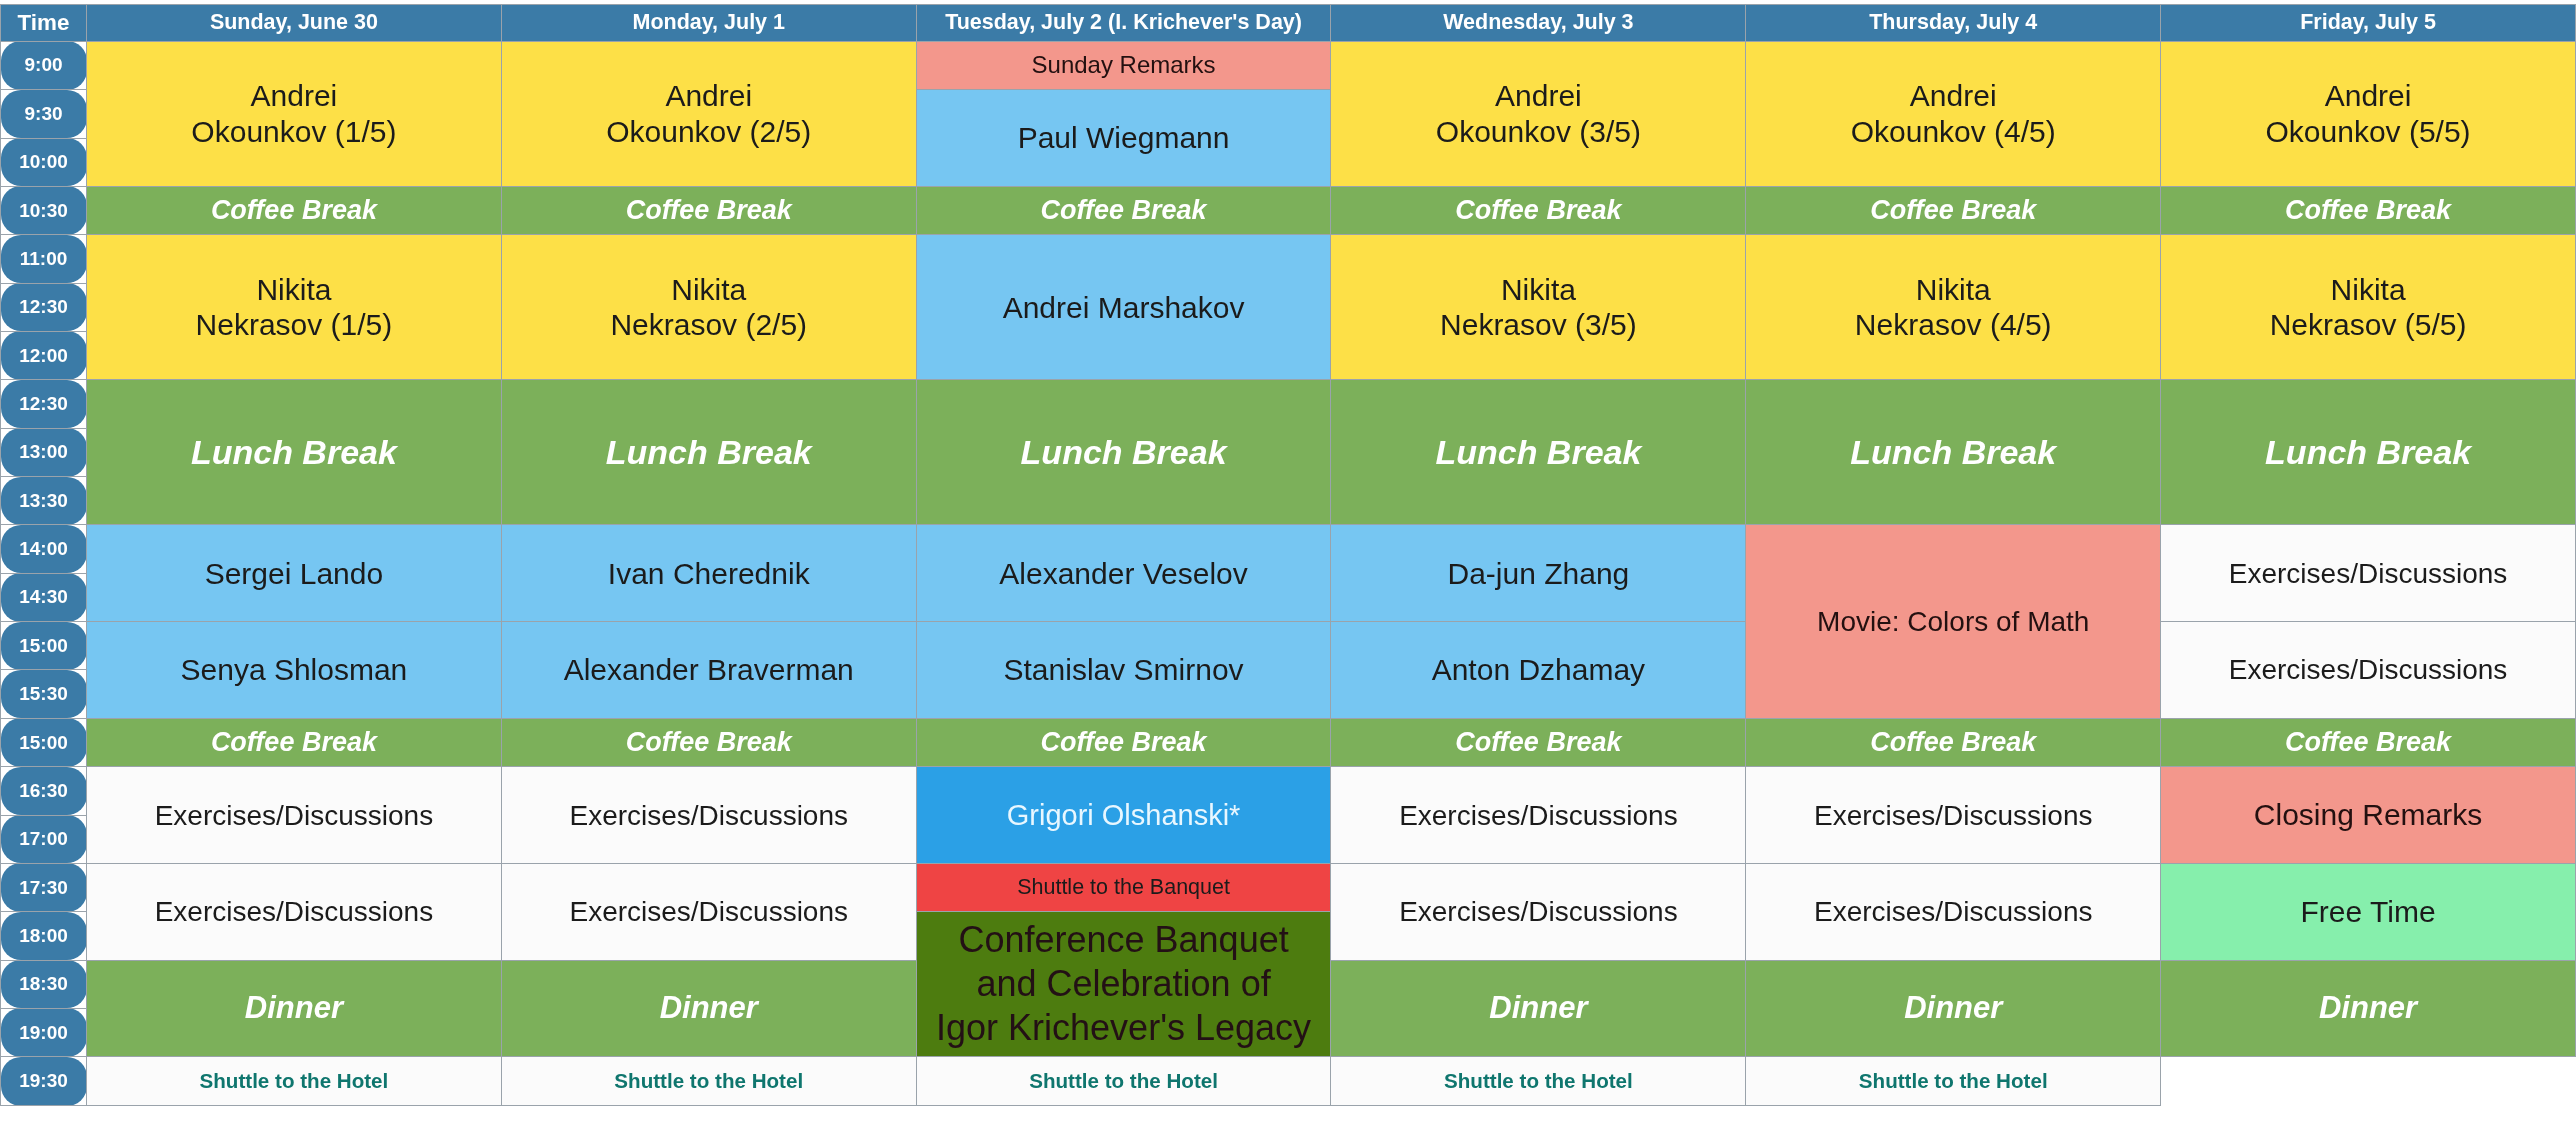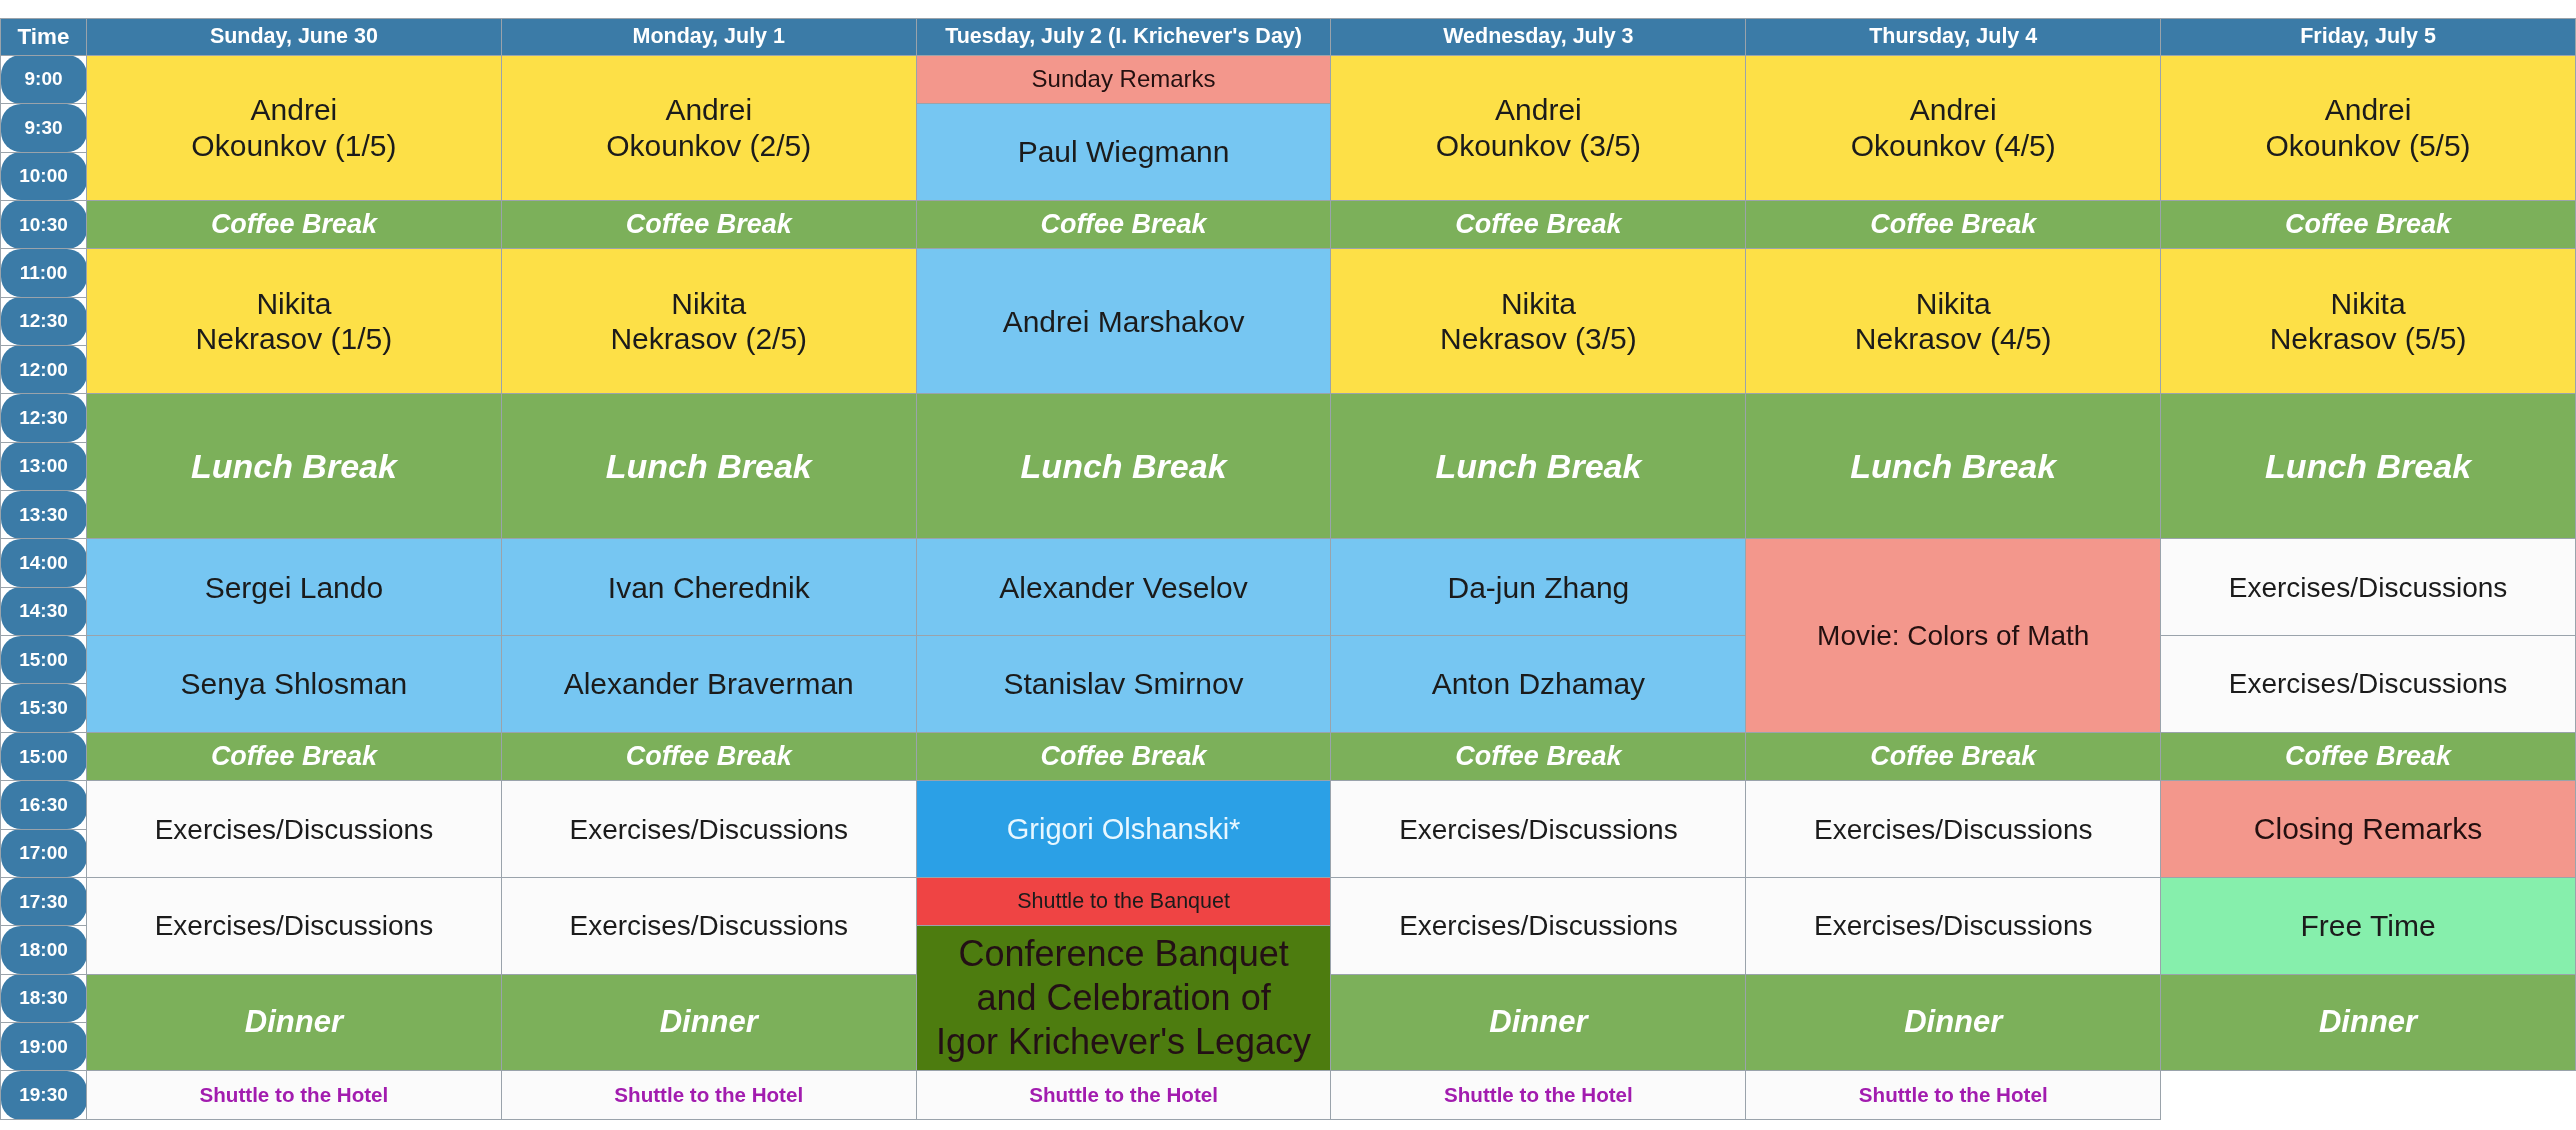--- a/index.html
+++ b/index.html
@@ -4,21 +4,21 @@
 <style>
   html,body{margin:0;padding:0;}
   body{
     width:2576px;height:1130px;
     background:#ffffff;
     font-family:"Liberation Sans", sans-serif;
     overflow:hidden;
   }
   #sched{
     position:absolute;
-    left:0px; top:18px;
+    left:0px; top:4px;
     width:2576px; height:1102px;
     border-collapse:collapse;
     table-layout:fixed;
   }
   #sched td, #sched th{
     padding:0;
     margin:0;
     border:0.9px solid #9aa3ab;
     text-align:center;
     vertical-align:middle;
@@ -57,21 +57,21 @@
   .ev{ font-size:30px; color:#1b1b1b; line-height:1.18; }
   .ev-lecture  { background:#fde047; }
   .ev-talk     { background:#76c6f2; }
   .ev-break    { background:#7cb05a; color:#ffffff; font-style:italic; font-weight:bold; font-size:27px;}
   .ev-lunch    { background:#7cb05a; color:#ffffff; font-style:italic; font-weight:bold; font-size:34px;}
   .ev-dinner   { background:#7cb05a; color:#ffffff; font-style:italic; font-weight:bold; font-size:31px;}
   .ev-remarks  { background:#f3978c; color:#231010; font-size:24px;}
   .ev-closing  { background:#f3978c; color:#231010; font-size:30px;}
   .ev-movie    { background:#f3978c; color:#231010; font-size:28px;}
   .ev-plain    { background:#fbfbfb; color:#1b1b1b; font-size:28px;}
-  .ev-shuttle  { background:#fbfbfb; color:#a21caf; font-size:20.6px; font-weight:bold;}
+  .ev-shuttle  { background:#fbfbfb; color:#0f766e; font-size:20.6px; font-weight:bold;}
   .ev-shuttleb { background:#ef4444; color:#1b1b1b; font-size:21.5px;}
   .ev-banquet  { background:#4d7c0f; color:#231015; font-size:36px; line-height:1.22;}
   .ev-highlight{ background:#2ba0e6; color:#e8f7ff; font-size:29px;}
   .ev-free     { background:#86efac; color:#1b1b1b; font-size:30px;}
 </style>
 </head>
 <body>
 
 <table id="sched">
   <colgroup>

